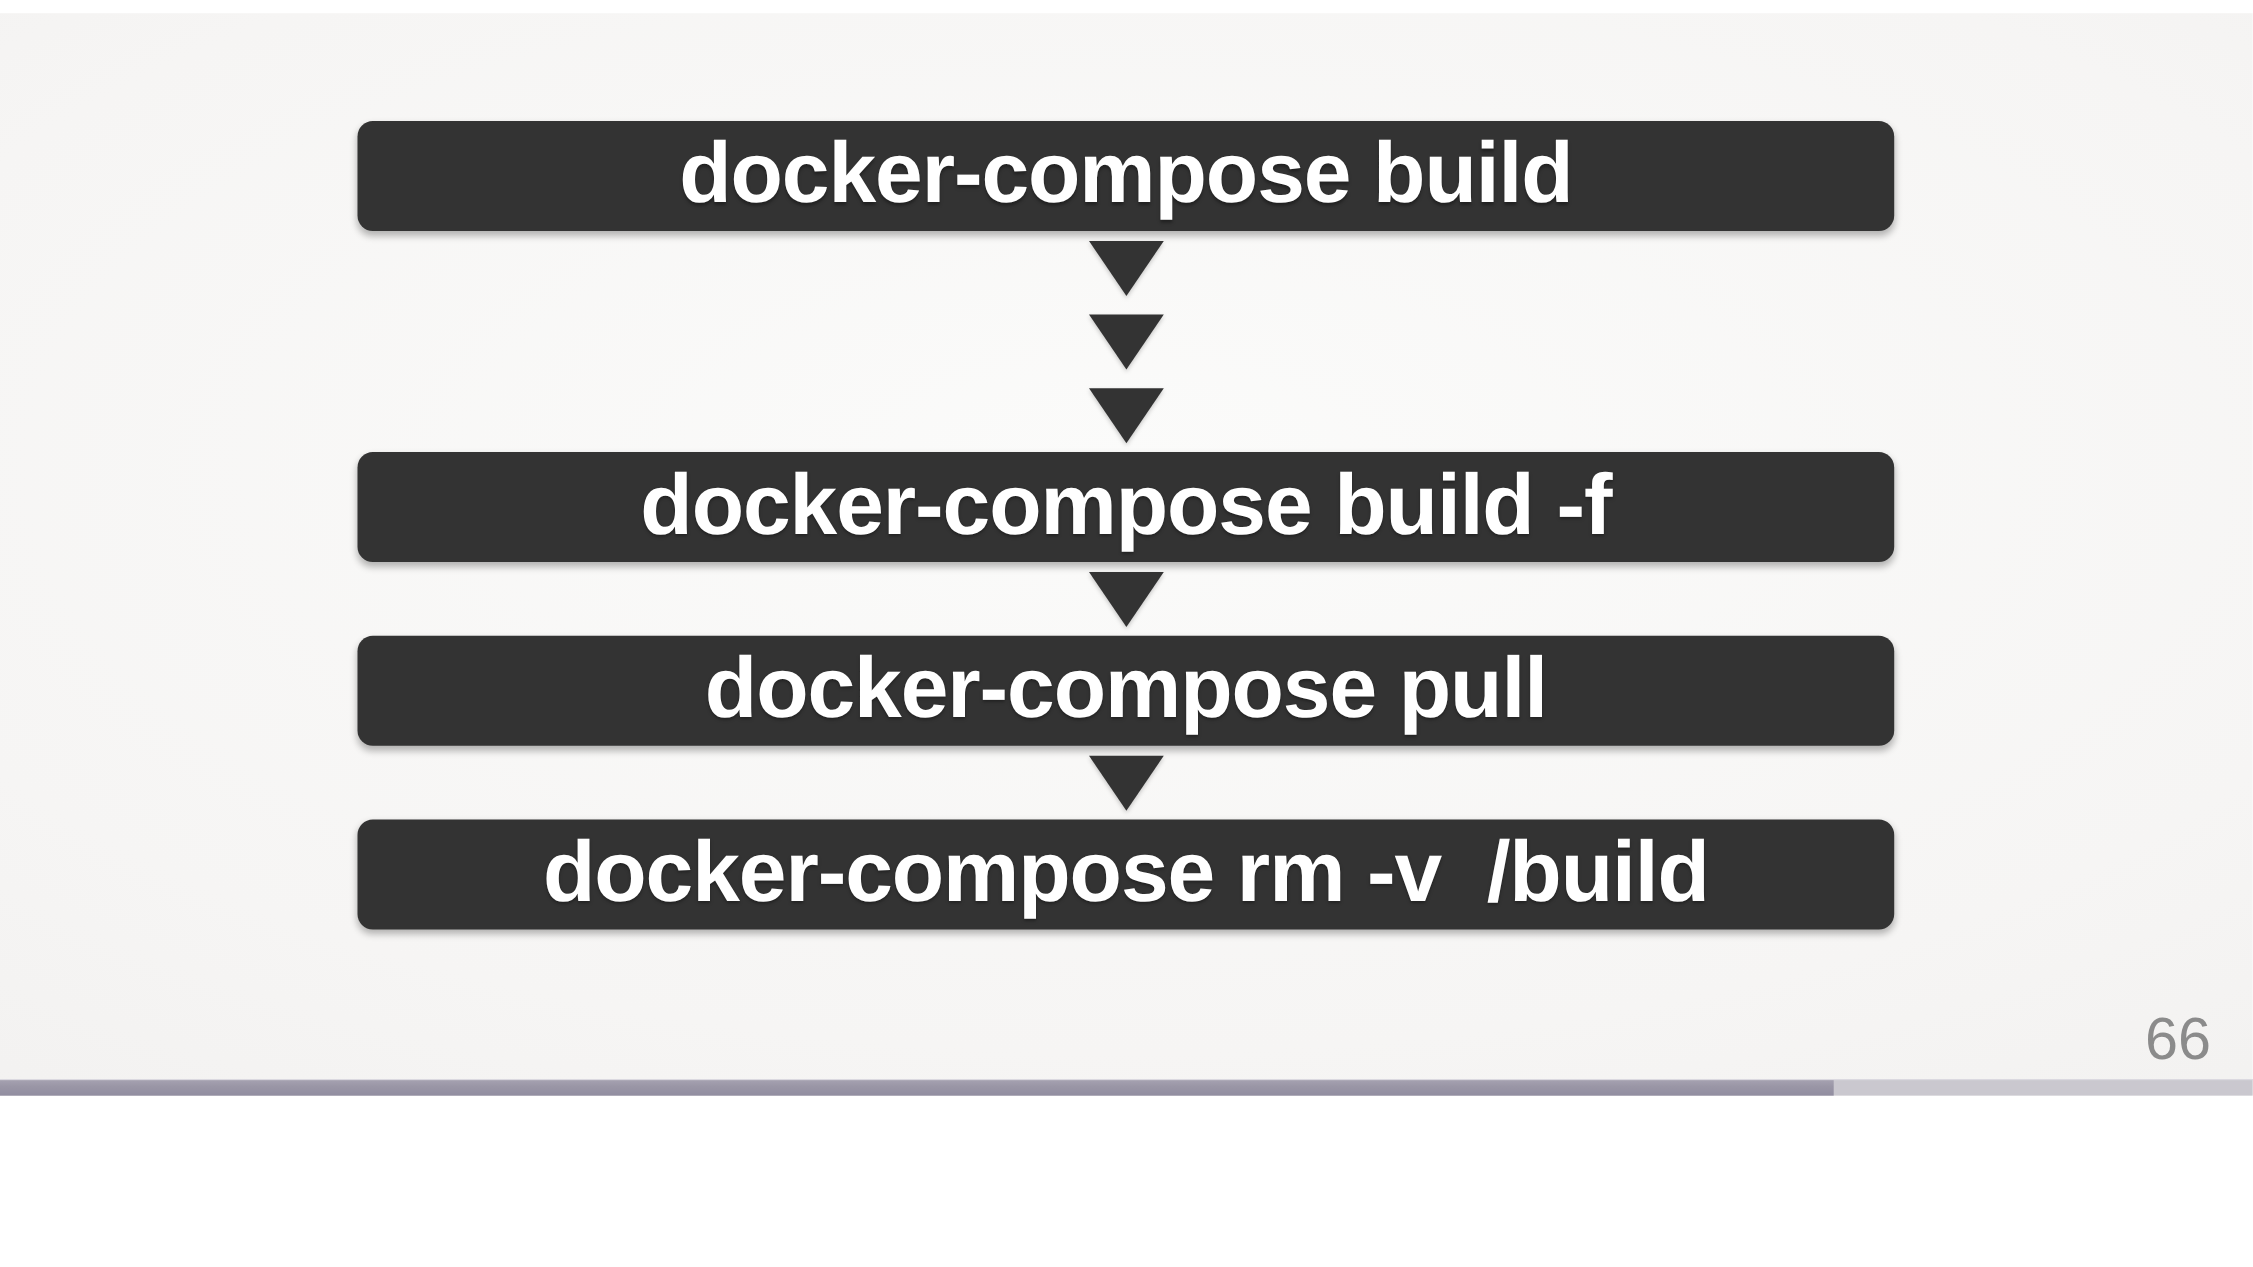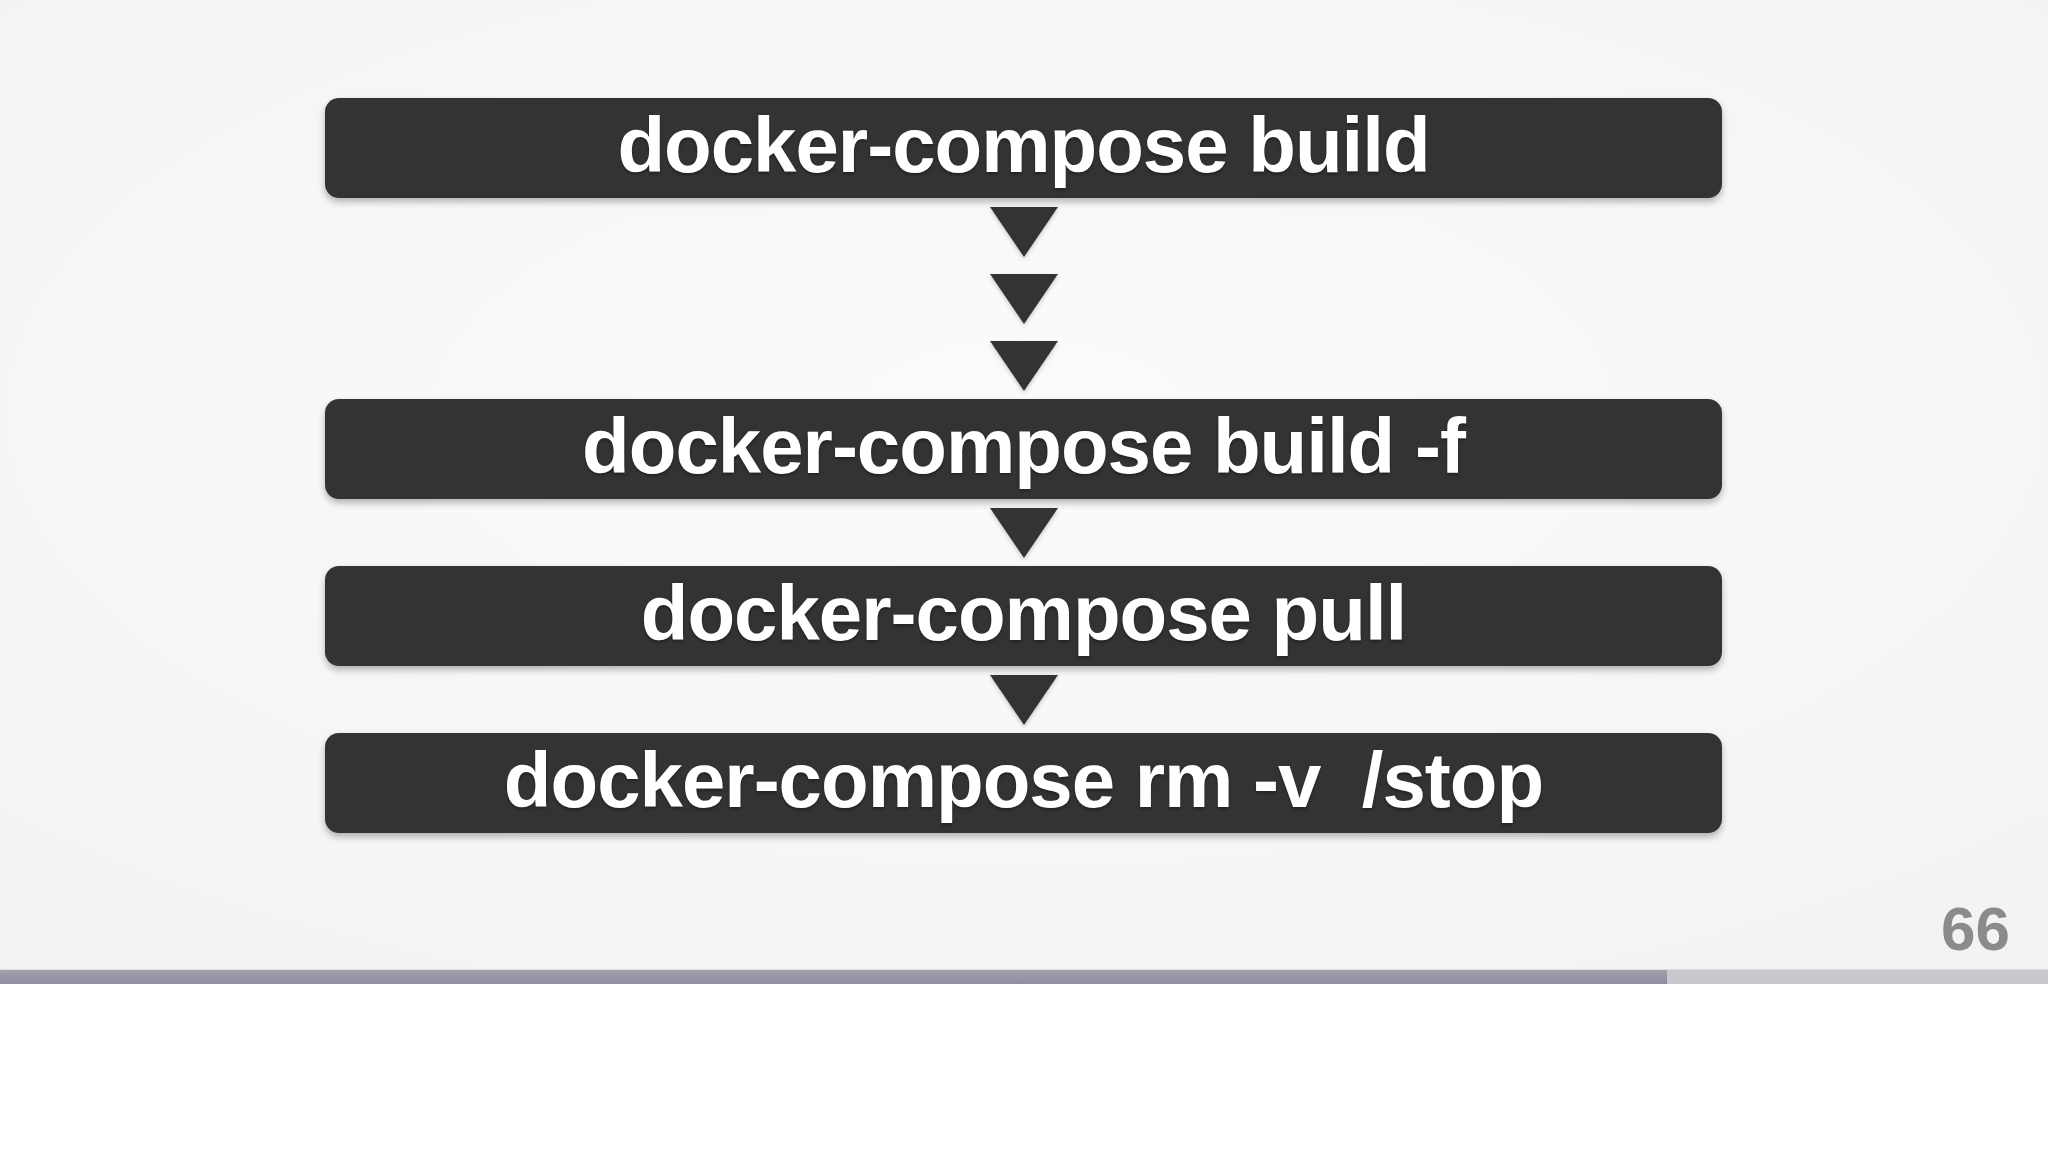--- a/index.html
+++ b/index.html
@@ -9,20 +9,21 @@
     height: 1152px;
     overflow: hidden;
     font-family: "Liberation Sans", sans-serif;
   }
   .slide {
     position: relative;
     width: 2048px;
     height: 984px;
     background: radial-gradient(ellipse 130% 120% at 50% 42%,
                 #fbfbfa 0%, #f6f5f4 45%, #f0efee 75%, #e7e6e4 100%);
+    margin-top: 12px;
   }
   .flow {
     position: absolute;
     left: 325px;
     top: 98px;
     width: 1397px;
     display: flex;
     flex-direction: column;
   }
   .step-box {
@@ -55,22 +56,22 @@
     height: 0;
     border-left: 34px solid transparent;
     border-right: 34px solid transparent;
     border-top: 50px solid #333333;
     filter: drop-shadow(0 2px 2px rgba(0,0,0,0.2));
   }
   .page-number {
     position: absolute;
     right: 38px;
     bottom: 24px;
-    font-size: 62px;
-    font-weight: bold;
+    font-size: 54px;
+    font-weight: normal;
     color: #8b8b8b;
     line-height: 1;
     text-align: center;
   }
   .progress-track {
     position: absolute;
     left: 0;
     bottom: 0;
     width: 100%;
     height: 14px;
@@ -117,21 +118,21 @@
 
     <div class="step-box">
       <span class="step-label">docker-compose pull</span>
     </div>
 
     <div class="arrow-row">
       <div class="arrow-down"></div>
     </div>
 
     <div class="step-box">
-      <span class="step-label">docker-compose rm -v  /stop</span>
+      <span class="step-label">docker-compose rm -v  /build</span>
     </div>
 
   </div>
 
   <div class="page-number">66</div>
 
   <div class="progress-track">
     <div class="progress-fill" style="width: 81.4%;"></div>
   </div>
 

